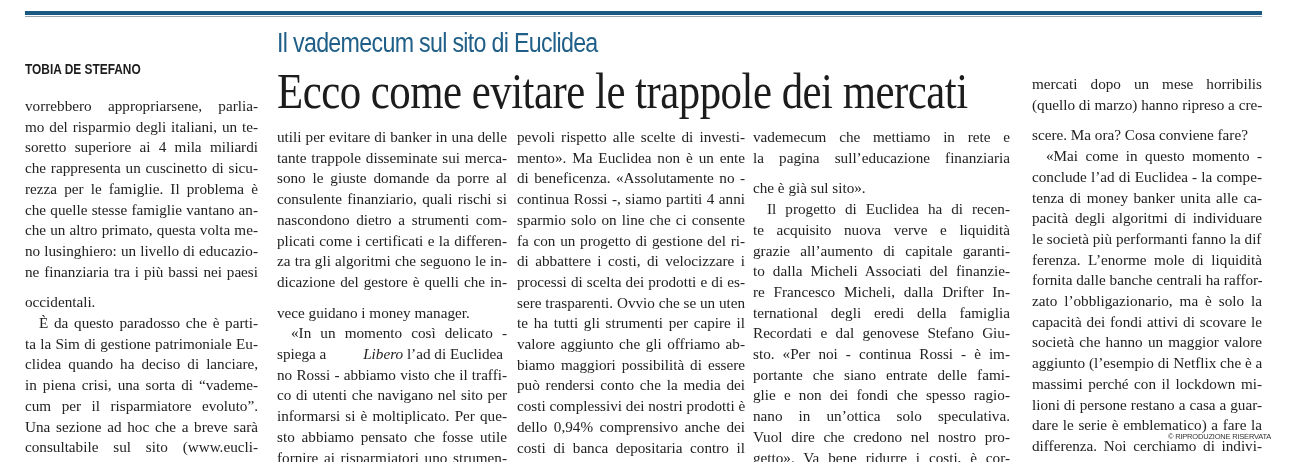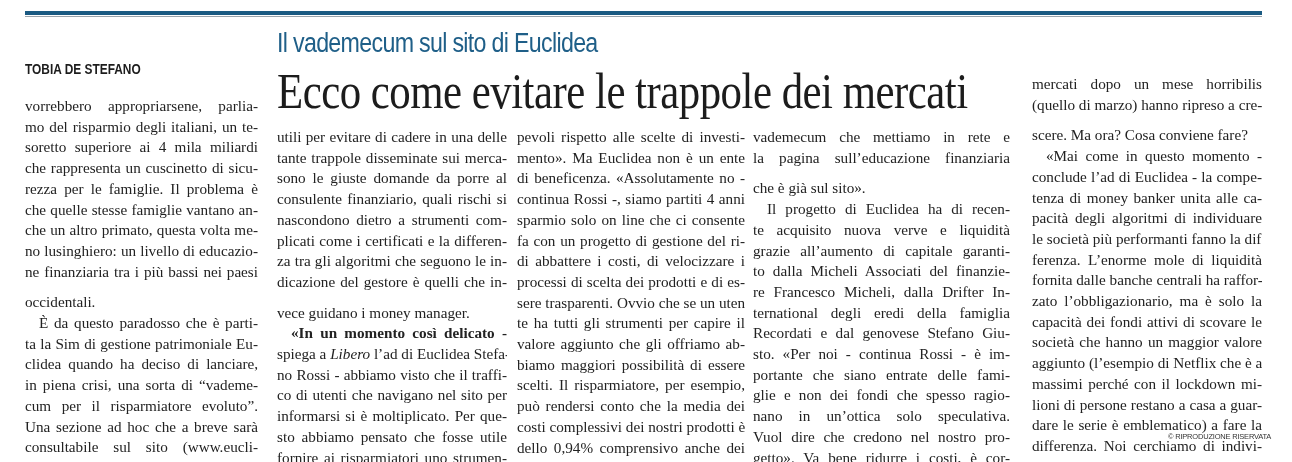--- a/index.html
+++ b/index.html
@@ -12,21 +12,21 @@
     .col { position: absolute; font-family: "Liberation Serif", serif; font-size: 15.2px; line-height: 20.7px; color: #222; text-align: justify; }
     .line { display: block; text-align: justify; text-align-last: justify; white-space: nowrap; overflow: hidden; }
     .line.last { text-align-last: left; margin-top: 10px; }
     .col1 { left: 25px; top: 96px; width: 233px; }
     .col2 { left: 277px; top: 127px; width: 230px; }
     .col3 { left: 517px; top: 127px; width: 228px; }
     .col4 { left: 753px; top: 127px; width: 257px; }
     .col5 { left: 1032px; top: 74px; width: 230px; }
     .sq { display: inline-block; width: 12px; height: 11px; background: #1f5f88; margin-right: 8px; vertical-align: 0px; }
     .copyright { position: absolute; left: 1168px; top: 432px; font-family: "Liberation Sans", sans-serif; font-size: 7.5px; color: #333; white-space: nowrap; letter-spacing: -0.2px; text-align: center; }
-    em { font-style: italic; }
+    em { font-style: italic; margin-left: 33px; }
   </style>
 </head>
 <body>
 
 <div class="rule-thick"></div>
 <div class="rule-thin"></div>
 
 <div class="byline">TOBIA DE STEFANO</div>
 <div class="kicker">Il vademecum sul sito di Euclidea</div>
 <div class="headline">Ecco come evitare le trappole dei mercati</div>
@@ -46,30 +46,30 @@
   <span class="line">ta la Sim di gestione patrimoniale Eu-</span>
   <span class="line">clidea quando ha deciso di lanciare,</span>
   <span class="line">in piena crisi, una sorta di “vademe-</span>
   <span class="line">cum per il risparmiatore evoluto”.</span>
   <span class="line">Una sezione ad hoc che a breve sarà</span>
   <span class="line">consultabile sul sito (www.eucli-</span>
 
 </div>
 
 <div class="col col2">
-  <span class="line">utili per evitare di cadere in una delle</span>
+  <span class="line">utili per evitare di banker in una delle</span>
   <span class="line">tante trappole disseminate sui merca-</span>
   <span class="line">sono le giuste domande da porre al</span>
   <span class="line">consulente finanziario, quali rischi si</span>
   <span class="line">nascondono dietro a strumenti com-</span>
   <span class="line">plicati come i certificati e la differen-</span>
   <span class="line">za tra gli algoritmi che seguono le in-</span>
   <span class="line">dicazione del gestore è quelli che in-</span>
   <span class="line last">vece guidano i money manager.</span>
-  <span class="line" style="padding-left:14px;box-sizing:border-box;font-weight:bold;">«In un momento così delicato -</span>
+  <span class="line" style="padding-left:14px;box-sizing:border-box;">«In un momento così delicato -</span>
   <span class="line">spiega a <em>Libero</em> l’ad di Euclidea Stefa-</span>
   <span class="line">no Rossi - abbiamo visto che il traffi-</span>
   <span class="line">co di utenti che navigano nel sito per</span>
   <span class="line">informarsi si è moltiplicato. Per que-</span>
   <span class="line">sto abbiamo pensato che fosse utile</span>
   <span class="line">fornire ai risparmiatori uno strumen-</span>
 
 </div>
 
 <div class="col col3">
@@ -78,21 +78,20 @@
   <span class="line">di beneficenza. «Assolutamente no -</span>
   <span class="line">continua Rossi -, siamo partiti 4 anni</span>
   <span class="line">sparmio solo on line che ci consente</span>
   <span class="line">fa con un progetto di gestione del ri-</span>
   <span class="line">di abbattere i costi, di velocizzare i</span>
   <span class="line">processi di scelta dei prodotti e di es-</span>
   <span class="line">sere trasparenti. Ovvio che se un uten-</span>
   <span class="line">te ha tutti gli strumenti per capire il</span>
   <span class="line">valore aggiunto che gli offriamo ab-</span>
   <span class="line">biamo maggiori possibilità di essere</span>
-  <span class="line">scelti. Il risparmiatore, per esempio,</span>
   <span class="line">può rendersi conto che la media dei</span>
   <span class="line">costi complessivi dei nostri prodotti è</span>
   <span class="line">dello 0,94% comprensivo anche dei</span>
   <span class="line">costi di banca depositaria contro il</span>
 
 </div>
 
 <div class="col col4">
   <span class="line">vademecum che mettiamo in rete e</span>
   <span class="line">la pagina sull’educazione finanziaria</span>

